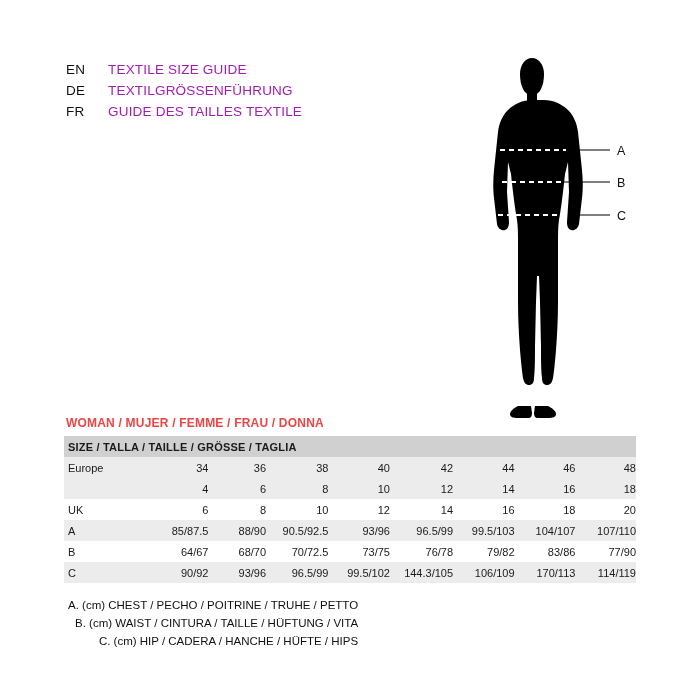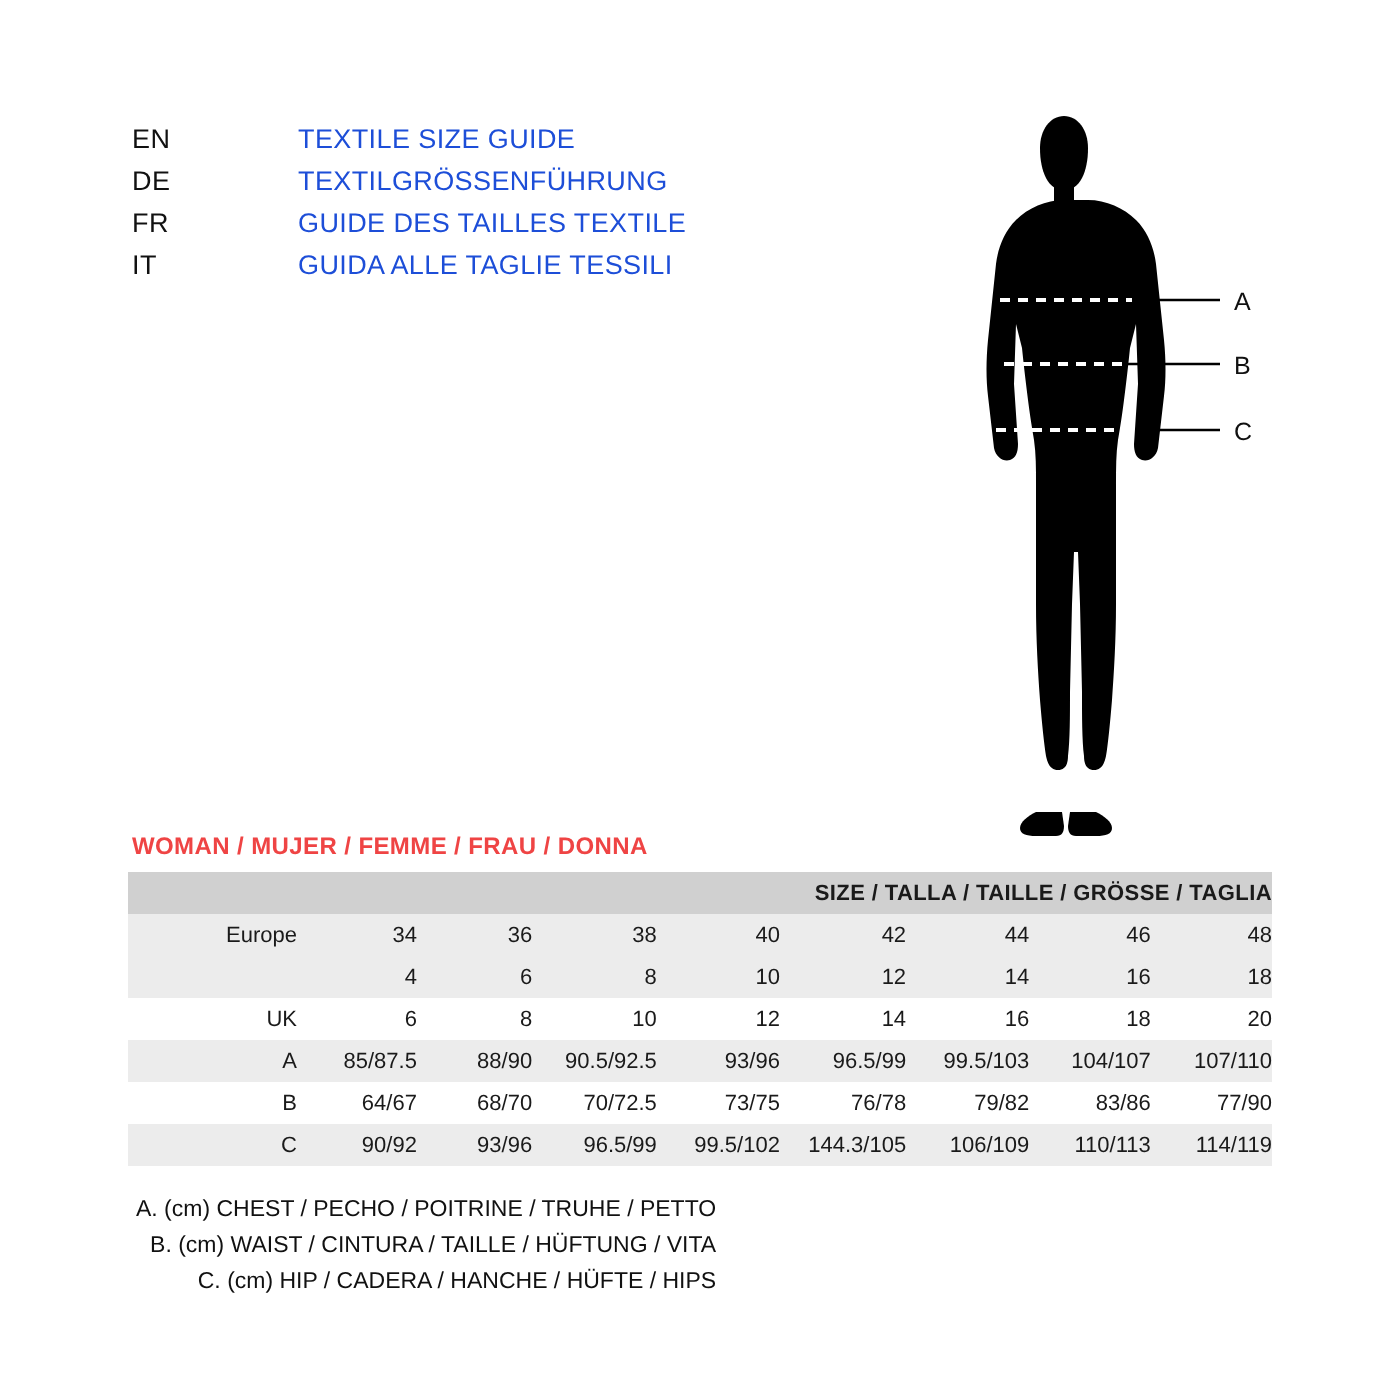--- a/index.html
+++ b/index.html
@@ -21,31 +21,30 @@
     position: absolute;
     left: 66px;
     top: 62px;
     font-size: 13.5px;
     letter-spacing: 0.2px;
   }
   .lang-row {
     display: flex;
     align-items: baseline;
     height: 21px;
-    gap: 41px;
   }
   .lang-code {
     width: 42px;
     flex: 0 0 42px;
     font-weight: 400;
     color: #111;
   }
   .lang-title {
     font-weight: 400;
-    color: #1d4ed8;
+    color: #a21caf;
     white-space: nowrap;
   }
 
   
   .figure-wrap {
     position: absolute;
     left: 470px;
     top: 50px;
     width: 180px;
     height: 375px;
@@ -86,21 +85,21 @@
   }
   table.size-table td {
     padding: 2px 0 2px 0;
     height: 17px;
     vertical-align: middle;
     white-space: nowrap;
   }
   table.size-table td.lbl {
     width: 96px;
     padding-left: 4px;
-    text-align: right;
+    text-align: left;
   }
   table.size-table td.val {
     width: 68px;
     text-align: right;
   }
   tr.band-light td {
     background: #ececec;
   }
   tr.band-white td {
     background: #ffffff;
@@ -131,24 +130,20 @@
     <span class="lang-code">EN</span>
     <span class="lang-title">TEXTILE SIZE GUIDE</span>
   </div>
   <div class="lang-row">
     <span class="lang-code">DE</span>
     <span class="lang-title">TEXTILGRÖSSENFÜHRUNG</span>
   </div>
   <div class="lang-row">
     <span class="lang-code">FR</span>
     <span class="lang-title">GUIDE DES TAILLES TEXTILE</span>
-  </div>
-  <div class="lang-row">
-    <span class="lang-code">IT</span>
-    <span class="lang-title">GUIDA ALLE TAGLIE TESSILI</span>
   </div>
 </div>
 
 <div class="figure-wrap">
   <svg class="figure-svg" width="180" height="375" viewBox="0 0 180 375" xmlns="http://www.w3.org/2000/svg">
     <g fill="#000000">
 
       <path d="M62 8 c7 0 12 7 12 16 c0 6 -1 11 -3 15 c-2 4 -5 6 -9 6 c-4 0 -7 -2 -9 -6 c-2 -4 -3 -9 -3 -15 c0 -9 5 -16 12 -16 z"></path>
 
       <path d="M57 42 h10 v10 h-10 z"></path>
@@ -293,21 +288,21 @@
     </tr>
 
     <tr class="band-light">
       <td class="lbl">C</td>
       <td class="val">90/92</td>
       <td class="val">93/96</td>
       <td class="val">96.5/99</td>
       <td class="val">99.5/102</td>
       <td class="val">144.3/105</td>
       <td class="val">106/109</td>
-      <td class="val">110/113</td>
+      <td class="val">170/113</td>
       <td class="val">114/119</td>
     </tr>
   </tbody>
 </table>
 
 <div class="footnotes">
   <div class="footnote-line">A. (cm) CHEST / PECHO / POITRINE / TRUHE / PETTO</div>
   <div class="footnote-line">B. (cm) WAIST / CINTURA / TAILLE / HÜFTUNG / VITA</div>
   <div class="footnote-line">C. (cm) HIP / CADERA / HANCHE / HÜFTE / HIPS</div>
 </div>

